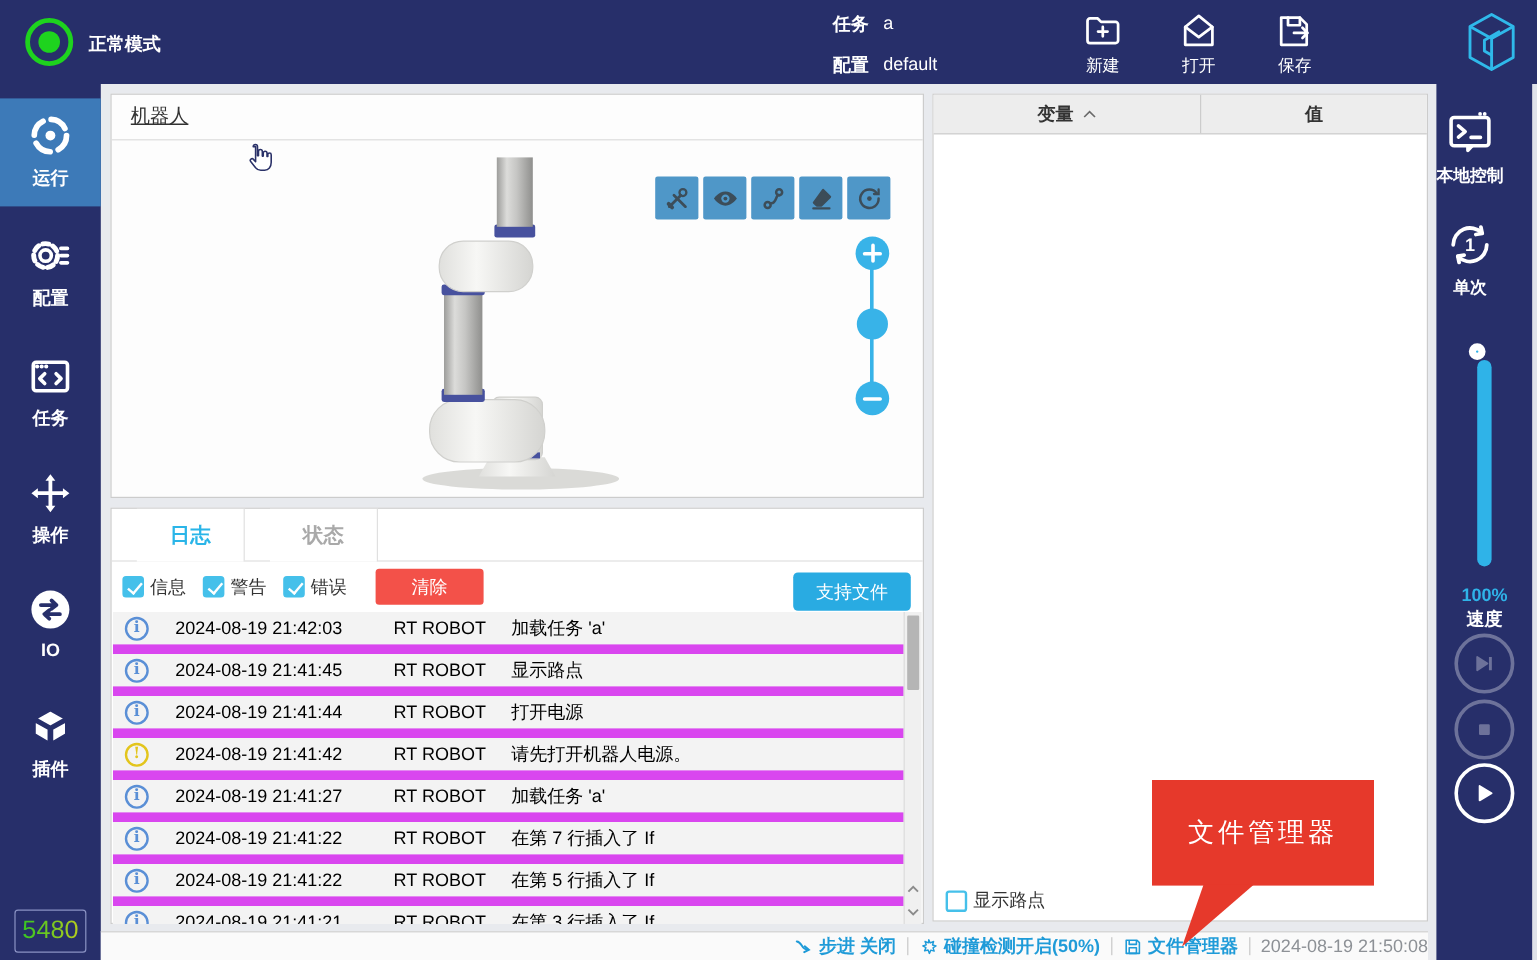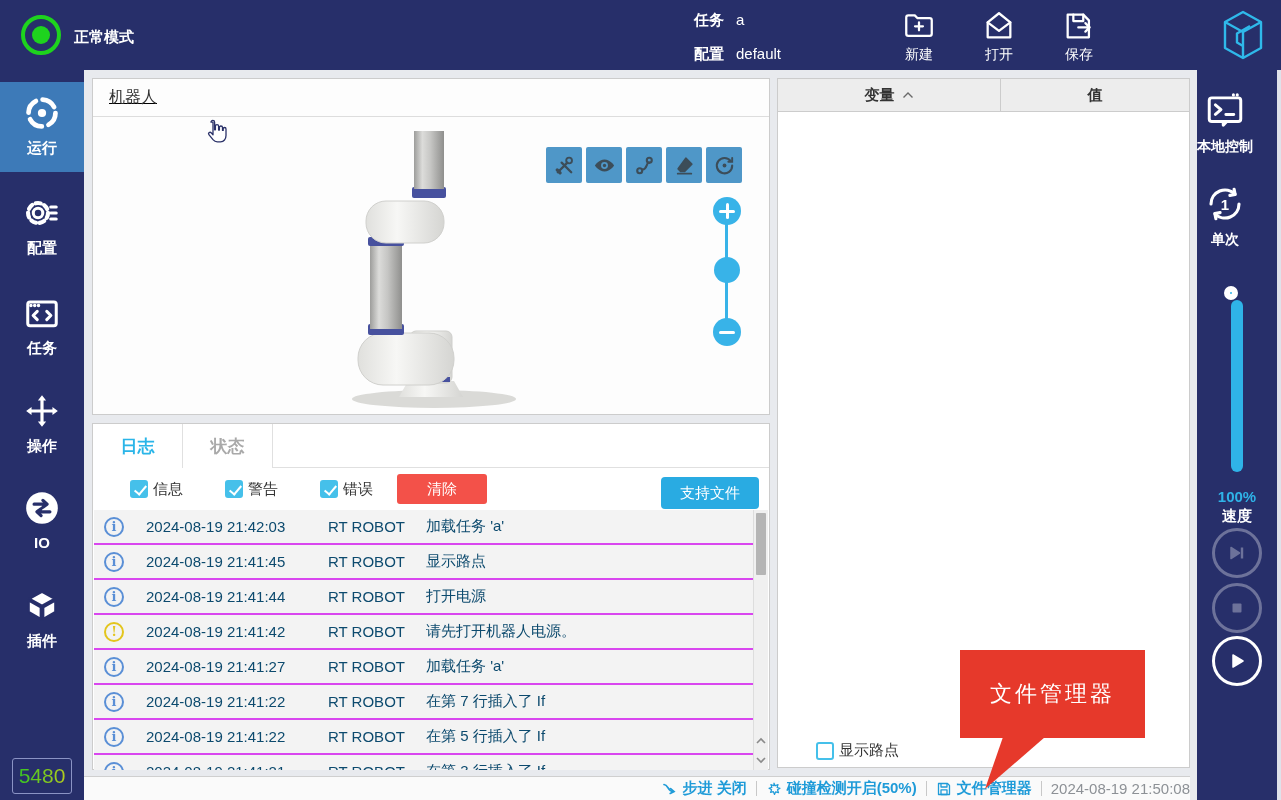--- a/index.html
+++ b/index.html
@@ -47,35 +47,35 @@
               border:none; cursor:pointer; }
   .zoom-btn.plus { top:118px; } .zoom-btn.minus { top:239px; }
   .zoom-btn::before { content:""; position:absolute; left:6px; top:12.5px; width:16px; height:3px; background:#fff; border-radius:2px; }
   .zoom-btn.plus::after { content:""; position:absolute; left:12.5px; top:6px; width:3px; height:16px; background:#fff; border-radius:2px; }
   .zoom-handle { position:absolute; left:621px; top:178px; width:26px; height:26px; border-radius:50%; background:#38b3e8; cursor:pointer; }
 
   
   .log-panel { position:absolute; left:92px; top:423px; width:678px; height:347px; background:#fff; border:1px solid #ccc; }
   .log-tabs { display:flex; height:44px; border-bottom:1px solid #e0e0e0; }
   .tab { width:90px; height:44px; display:flex; align-items:center; justify-content:center; font-size:17px;
-         font-weight:bold; color:#a9a9a9; border-right:1px solid #e0e0e0; background:#fff; cursor:pointer; }
+         font-weight:bold; color:#a9a9a9; border-right:1px solid #e0e0e0; background:#fff; cursor:pointer;margin-left:21px; }
   .tab.active { color:#2ab5e8; }
   .log-filterbar { position:relative; height:42px; display:flex; align-items:center; padding-left:9px; gap:14px; }
-  .chk { display:flex; align-items:center; gap:5px; font-size:15px; color:#333; cursor:pointer;margin-left:28px; }
+  .chk { display:flex; align-items:center; gap:5px; font-size:15px; color:#333; cursor:pointer; }
   .chk .box { width:18px; height:18px; border:2px solid #45c0ea; border-radius:3px; background:#fff; position:relative; }
   .chk .box.checked { background:#45c0ea; }
   .chk .box.checked::after { content:""; position:absolute; left:4.5px; top:0.5px; width:5px; height:10px;
                              border:solid #fff; border-width:0 2px 2px 0; transform:rotate(40deg); }
   .clear-btn { width:90px; height:30px; margin-left:10px; background:#f35149; border:none; border-radius:3px;
                color:#fff; font-size:15px; cursor:pointer; font-family:"Liberation Sans",sans-serif; }
   .support-btn { position:absolute; right:10px; top:9px; width:98px; height:32px; background:#29abe2; border:none;
                  border-radius:4px; color:#fff; font-size:15px; cursor:pointer; font-family:"Liberation Sans",sans-serif; }
   .log-list { position:absolute; left:1px; top:86px; width:660px; height:260px; overflow:hidden; background:#fff; }
   .log-row { display:grid; grid-template-columns:42px 182px 98px 1fr; align-items:center; height:35px;
-             background:#f3f3f3; border-bottom:2px solid #d946ef; padding-left:10px; font-size:15px; color:#0c4a6e; }
+             background:#f3f3f3; border-bottom:8px solid #d946ef; padding-left:10px; font-size:15px; color:#000000; }
   .log-icon { width:20px; height:20px; border-radius:50%; border:2px solid #5a8fd6; color:#5a8fd6;
               display:flex; align-items:center; justify-content:center; font-family:"DejaVu Serif",serif;
               font-size:13px; font-weight:bold; }
   .log-icon.info::after { content:"i"; }
   .log-icon.warning { border-color:#e3c51c; color:#e3c51c; }
   .log-icon.warning::after { content:"!"; }
   .log-scroll { position:absolute; right:1px; top:86px; width:15px; height:260px; background:#f0f0f0; border-left:1px solid #ddd; }
   .log-thumb { position:absolute; left:2px; top:3px; width:10px; height:62px; background:#b5b5b5; border-radius:1px; }
   .scroll-btn { position:absolute; left:0; width:14px; height:18px; background:none; border:none; color:#8b8b8b; cursor:pointer; }
   .scroll-btn.up { top:222px; } .scroll-btn.down { top:241px; }

